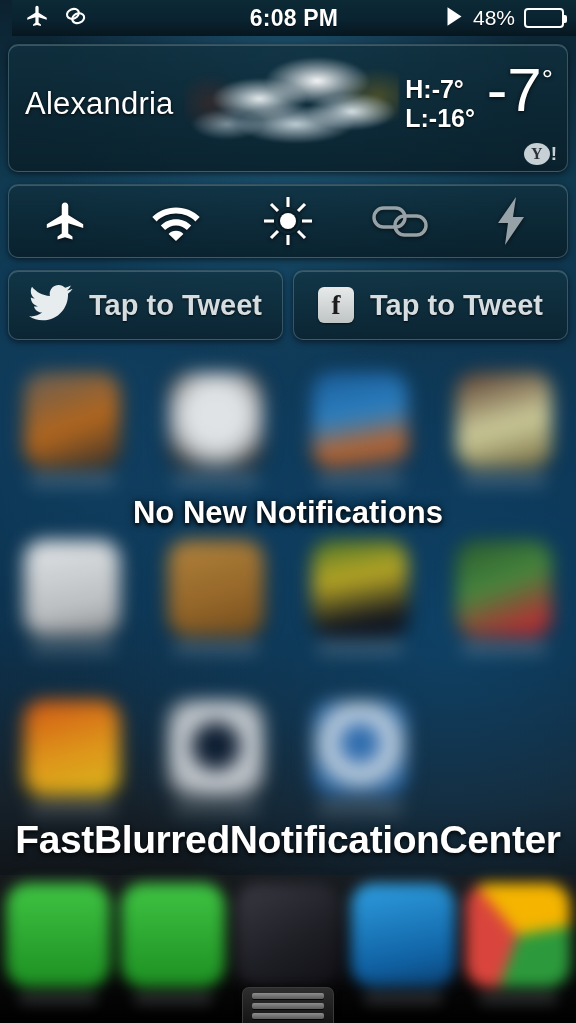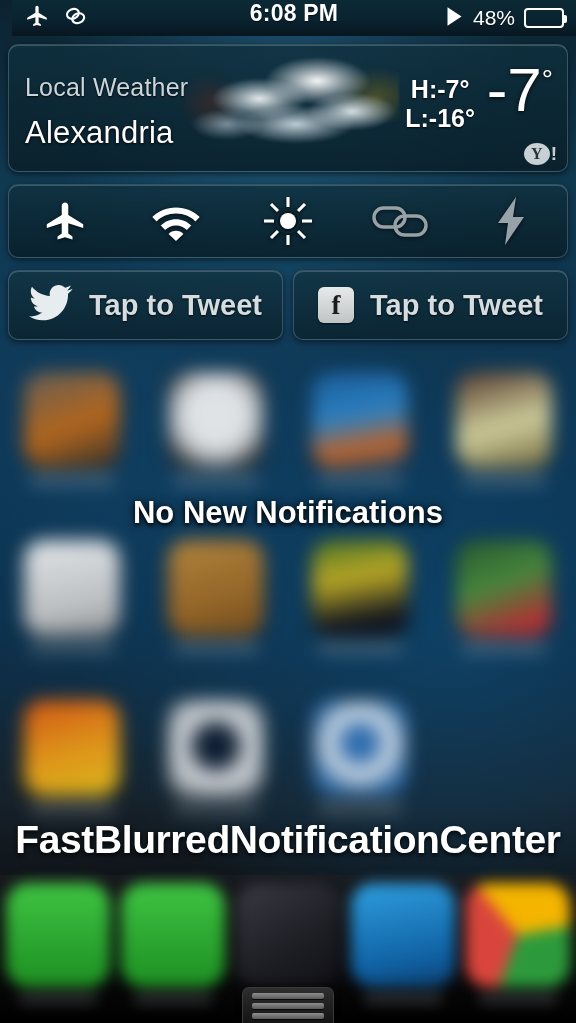--- a/index.html
+++ b/index.html
@@ -39,21 +39,21 @@
   .ic-label {
     display:block; margin-top:6px; height:11px; width:84px;
     background:rgba(220,225,230,.30); border-radius:3px;
   }
   .icwrap { display:flex; flex-direction:column; align-items:center; }
 
   
   #statusbar {
     position:absolute; top:0; left:0; right:0; height:36px;
     background:linear-gradient(180deg,#0c2936 0%,#0a2330 55%,#07161f 100%);
-    display:flex; 
+    display:flex; align-items:center;
     padding:0 12px;
     z-index:40;
     margin-left:12px;
   }
   .sb-left { display:flex; align-items:center; gap:12px; }
   .sb-right { display:flex; align-items:center; gap:9px; margin-left:auto; }
   .sb-time {
     position:absolute; left:0; right:0; text-align:center;
     color:#fff; font-size:23px; font-weight:bold; letter-spacing:.2px;
     text-shadow:0 1px 1px rgba(0,0,0,.7);
@@ -102,21 +102,21 @@
   }
   .wx-left { position:absolute; left:16px; top:28px; }
   .wx-local {
     color:#ccd6da; font-size:25px; font-weight:normal;
     text-shadow:0 1px 2px rgba(0,0,0,.9); letter-spacing:.2px;
   }
   .wx-city {
     color:#fff; font-size:31px; font-weight:normal; margin-top:13px;
     text-shadow:0 1px 3px rgba(0,0,0,.95); letter-spacing:.2px;
   }
-  .wx-hl { position:absolute; right:92px; top:30px; text-align:center; }
+  .wx-hl { position:absolute; right:92px; top:30px; text-align:left; }
   .wx-h, .wx-l {
     color:#fff; font-size:25px; font-weight:bold; line-height:1.14;
     text-shadow:0 1px 2px rgba(0,0,0,.9);
   }
   .wx-temp {
     position:absolute; right:14px; top:14px;
     color:#fff; font-size:62px; font-weight:300; line-height:1;
     text-shadow:0 1px 4px rgba(0,0,0,.85);
   }
   .wx-temp sup { font-size:28px; vertical-align:super; font-weight:300; }
@@ -309,21 +309,20 @@
       <span class="batt-shell">
         <span class="batt-fill" id="batt-fill" style="width: 48%;"></span>
       </span>
     </div>
   </div>
 
   <div class="nc-panel" id="weather">
     <div class="wx-inner">
       <div class="wx-cloud"></div>
       <div class="wx-left">
-        <div class="wx-local">Local Weather</div>
         <div class="wx-city">Alexandria</div>
       </div>
       <div class="wx-hl">
         <div class="wx-h">H:-7°</div>
         <div class="wx-l">L:-16°</div>
       </div>
       <div class="wx-temp"><span>-7</span><sup>°</sup></div>
       <div class="wx-yahoo">
         <span class="y-ball">Y</span>
         <span class="y-bang">!</span>

